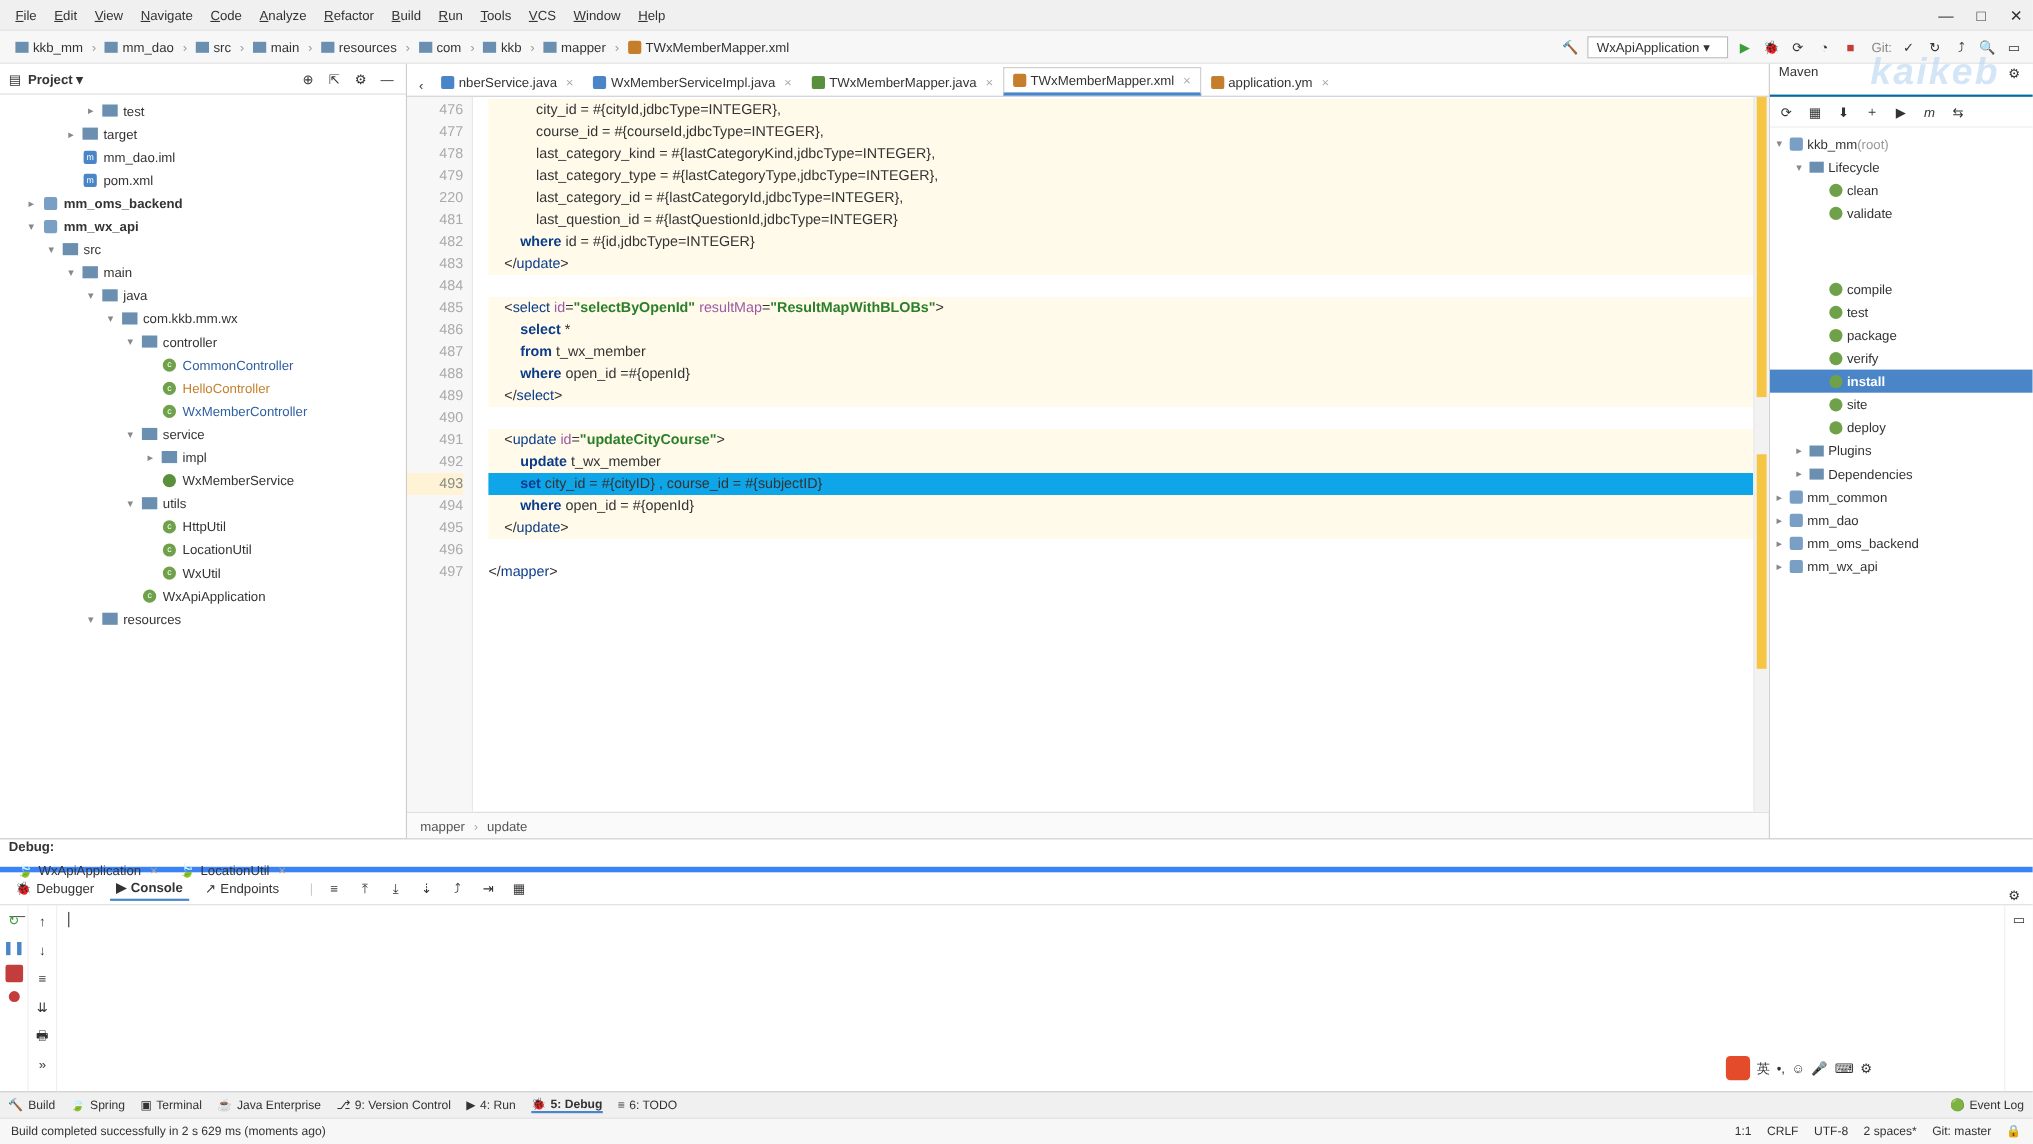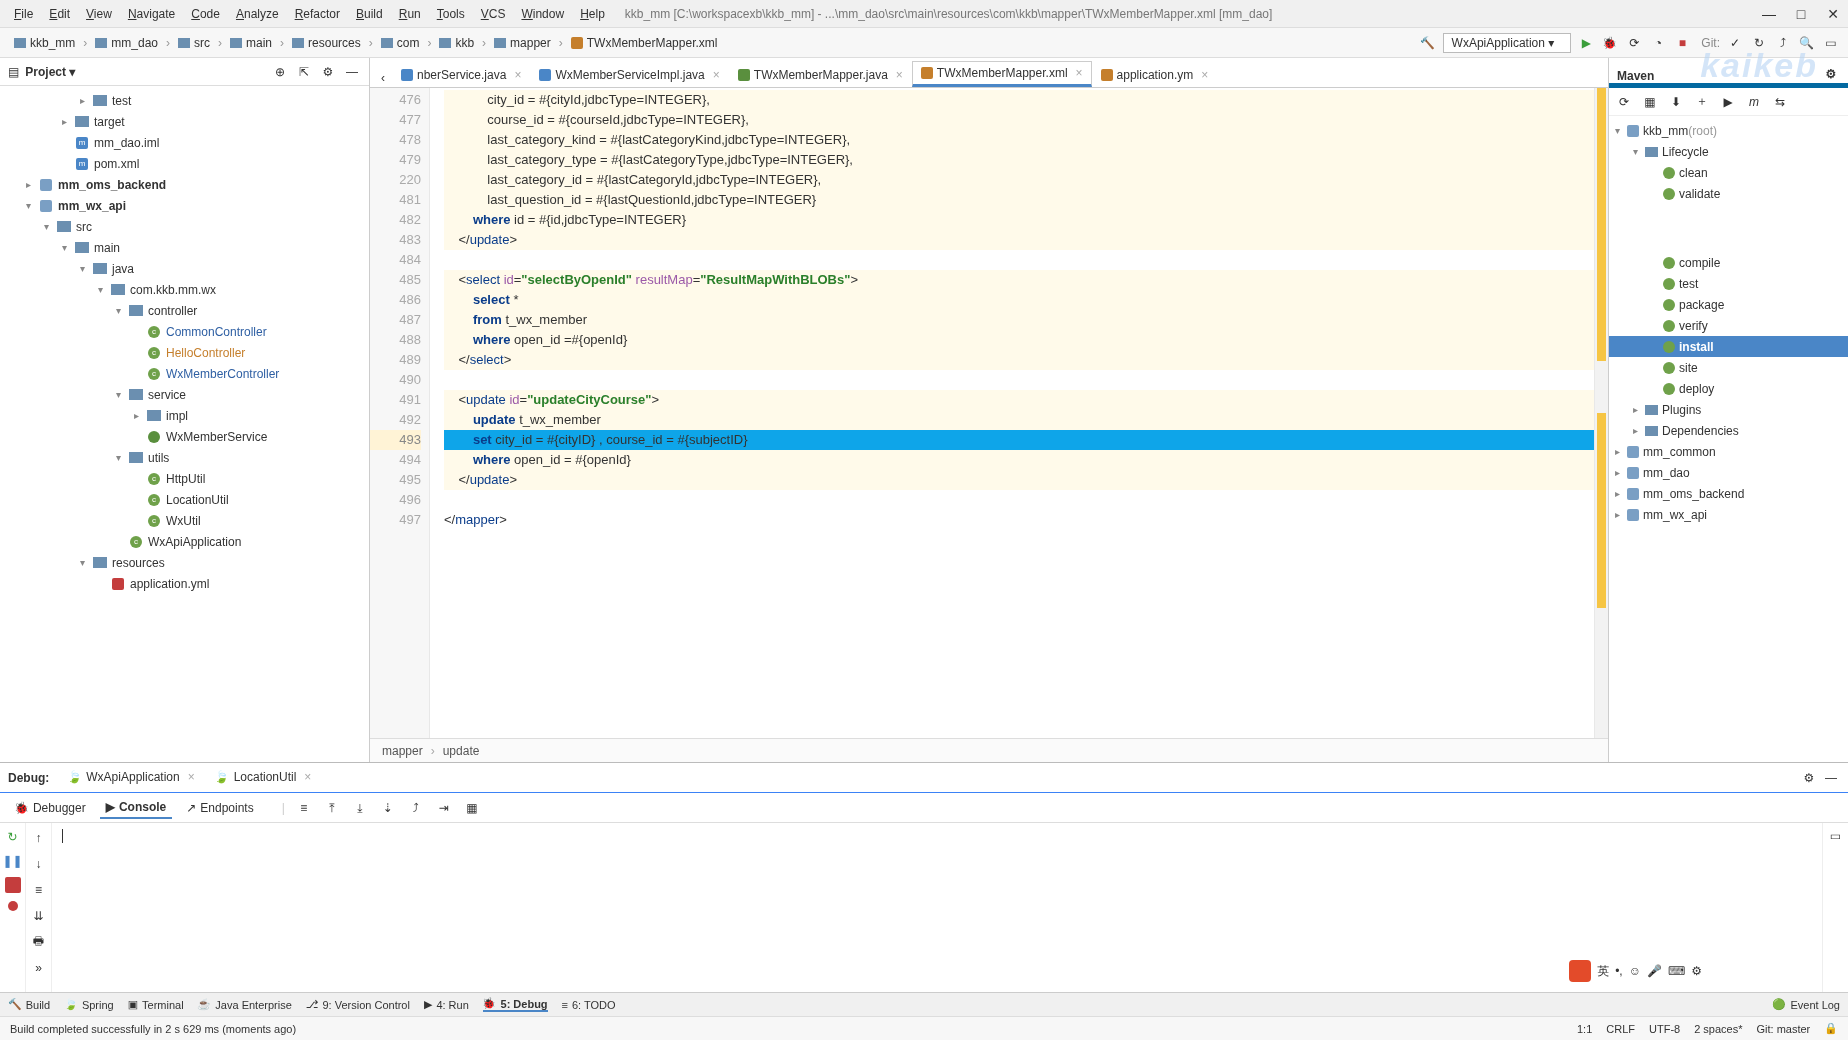--- a/index.html
+++ b/index.html
@@ -65,32 +65,32 @@
 .tag { color: #0a3c8a; }
 .attr { color: #9b59a8; }
 .str { color: #2a7f2a; font-weight: bold; }
 .code-stripe { width: 14px; background: #f2f2f2; border-left: 1px solid #e8e8e8; position: relative; }
 .stripe-bar { position: absolute; left: 2px; right: 2px; background: #f6c544; }
 
 .editor-crumb { height: 24px; border-top: 1px solid #ddd; display: flex; align-items: center; padding: 0 12px; gap: 8px; color: #555; background: #fafafa; }
 .editor-crumb .sep { color: #aaa; }
 
 .maven-panel { width: 240px; background: #fff; border-left: 1px solid #ccc; display: flex; flex-direction: column; }
-.maven-header { height: 30px; border-bottom: 5px solid #0369a1; display: flex; align-items: flex-end; padding: 0 8px; font-weight: bold; }
+.maven-header { height: 30px; border-bottom: 2px solid #0369a1; display: flex; align-items: flex-start; padding: 0 8px; font-weight: normal; }
 .maven-toolbar { height: 28px; border-bottom: 1px solid #eee; display: flex; align-items: center; gap: 8px; padding: 0 6px; }
 .maven-tree { flex: 1; overflow: auto; padding: 4px 0; }
 .maven-tree .tree-row.selected { background: #4a86c7; color: #fff; }
 .maven-tree .lbl-muted { color: #999; }
 .mv-ico { width: 12px; height: 12px; border-radius: 50%; display: inline-block; margin-right: 4px; }
 .mv-gear { background: #6fa14a; }
 .mv-mod { background: #7a9fc4; border-radius: 2px; }
 .mv-folder { background: #6b8fb0; border-radius: 0; width: 13px; height: 10px; }
 
 .debug-panel { height: 230px; border-top: 1px solid #bbb; background: #fff; display: flex; flex-direction: column; }
-.debug-tabs { display: flex; align-items: center; height: 30px; border-bottom: 1px solid #3b82f6; padding: 0 8px; gap: 4px; }
+.debug-tabs { display: flex; align-items: flex-start; height: 30px; border-bottom: 5px solid #3b82f6; padding: 0 8px; gap: 4px; flex-direction: column; }
 .debug-tabs .dlabel { font-weight: bold; margin-right: 6px; }
 .dtab { display: flex; align-items: center; gap: 4px; padding: 3px 8px; cursor: pointer; border-bottom: 2px solid transparent; }
 .dtab.active { }
 .dtab .dclose { color: #aaa; margin-left: 4px; }
 .debug-sub { display: flex; align-items: center; height: 30px; border-bottom: 1px solid #ddd; padding: 0 8px; gap: 10px; }
 .dstab { display: flex; align-items: center; gap: 4px; padding: 3px 6px; cursor: pointer; }
 .dstab.active { border-bottom: 2px solid #4a86c7; font-weight: bold; }
 .debug-body { flex: 1; display: flex; }
 .debug-left-tools { width: 26px; border-right: 1px solid #eee; display: flex; flex-direction: column; align-items: center; gap: 8px; padding-top: 6px; }
 .debug-left-tools2 { width: 26px; border-right: 1px solid #eee; display: flex; flex-direction: column; align-items: center; gap: 8px; padding-top: 6px; }
@@ -128,21 +128,20 @@
       <span class="menu-item"><u>C</u>ode</span>
       <span class="menu-item"><u>A</u>nalyze</span>
       <span class="menu-item"><u>R</u>efactor</span>
       <span class="menu-item"><u>B</u>uild</span>
       <span class="menu-item"><u>R</u>un</span>
       <span class="menu-item"><u>T</u>ools</span>
       <span class="menu-item"><u>V</u>CS</span>
       <span class="menu-item"><u>W</u>indow</span>
       <span class="menu-item"><u>H</u>elp</span>
     </div>
-  <span class="win-path">kkb_mm [C:\workspacexb\kkb_mm] - ...\mm_dao\src\main\resources\com\kkb\mapper\TWxMemberMapper.xml [mm_dao]</span>
   <div class="win-controls">
     <span class="tool-icon">—</span>
     <span class="tool-icon">□</span>
     <span class="tool-icon">✕</span>
   </div>
 </div>
 
 <div class="breadcrumbs">
   <div id="bc-items" style="display:flex;align-items:center;gap:2px;">
       <span class="bc-item">
@@ -374,27 +373,20 @@
             <span class="ico-class-c">c</span>
           </span>
           <span>WxApiApplication</span>
         </div>
         <div class="tree-row" style="padding-left: 80px;">
           <span class="tree-exp">▾</span>
           <span class="tree-icon">
             <span class="ico-folder"></span>
           </span>
           <span>resources</span>
-        </div>
-        <div class="tree-row" style="padding-left: 98px;">
-          <span class="tree-exp"></span>
-          <span class="tree-icon">
-            <span class="ico-yml"></span>
-          </span>
-          <span>application.yml</span>
         </div>
       </div>
   </div>
 
   <div class="editor-col">
     <div class="editor-tabs" id="editor-tabs">
       <span class="tool-icon" style="margin-left:4px">‹</span>
     <div class="etab">
           <span class="tico tico-java"></span>
           <span>nberService.java</span>

